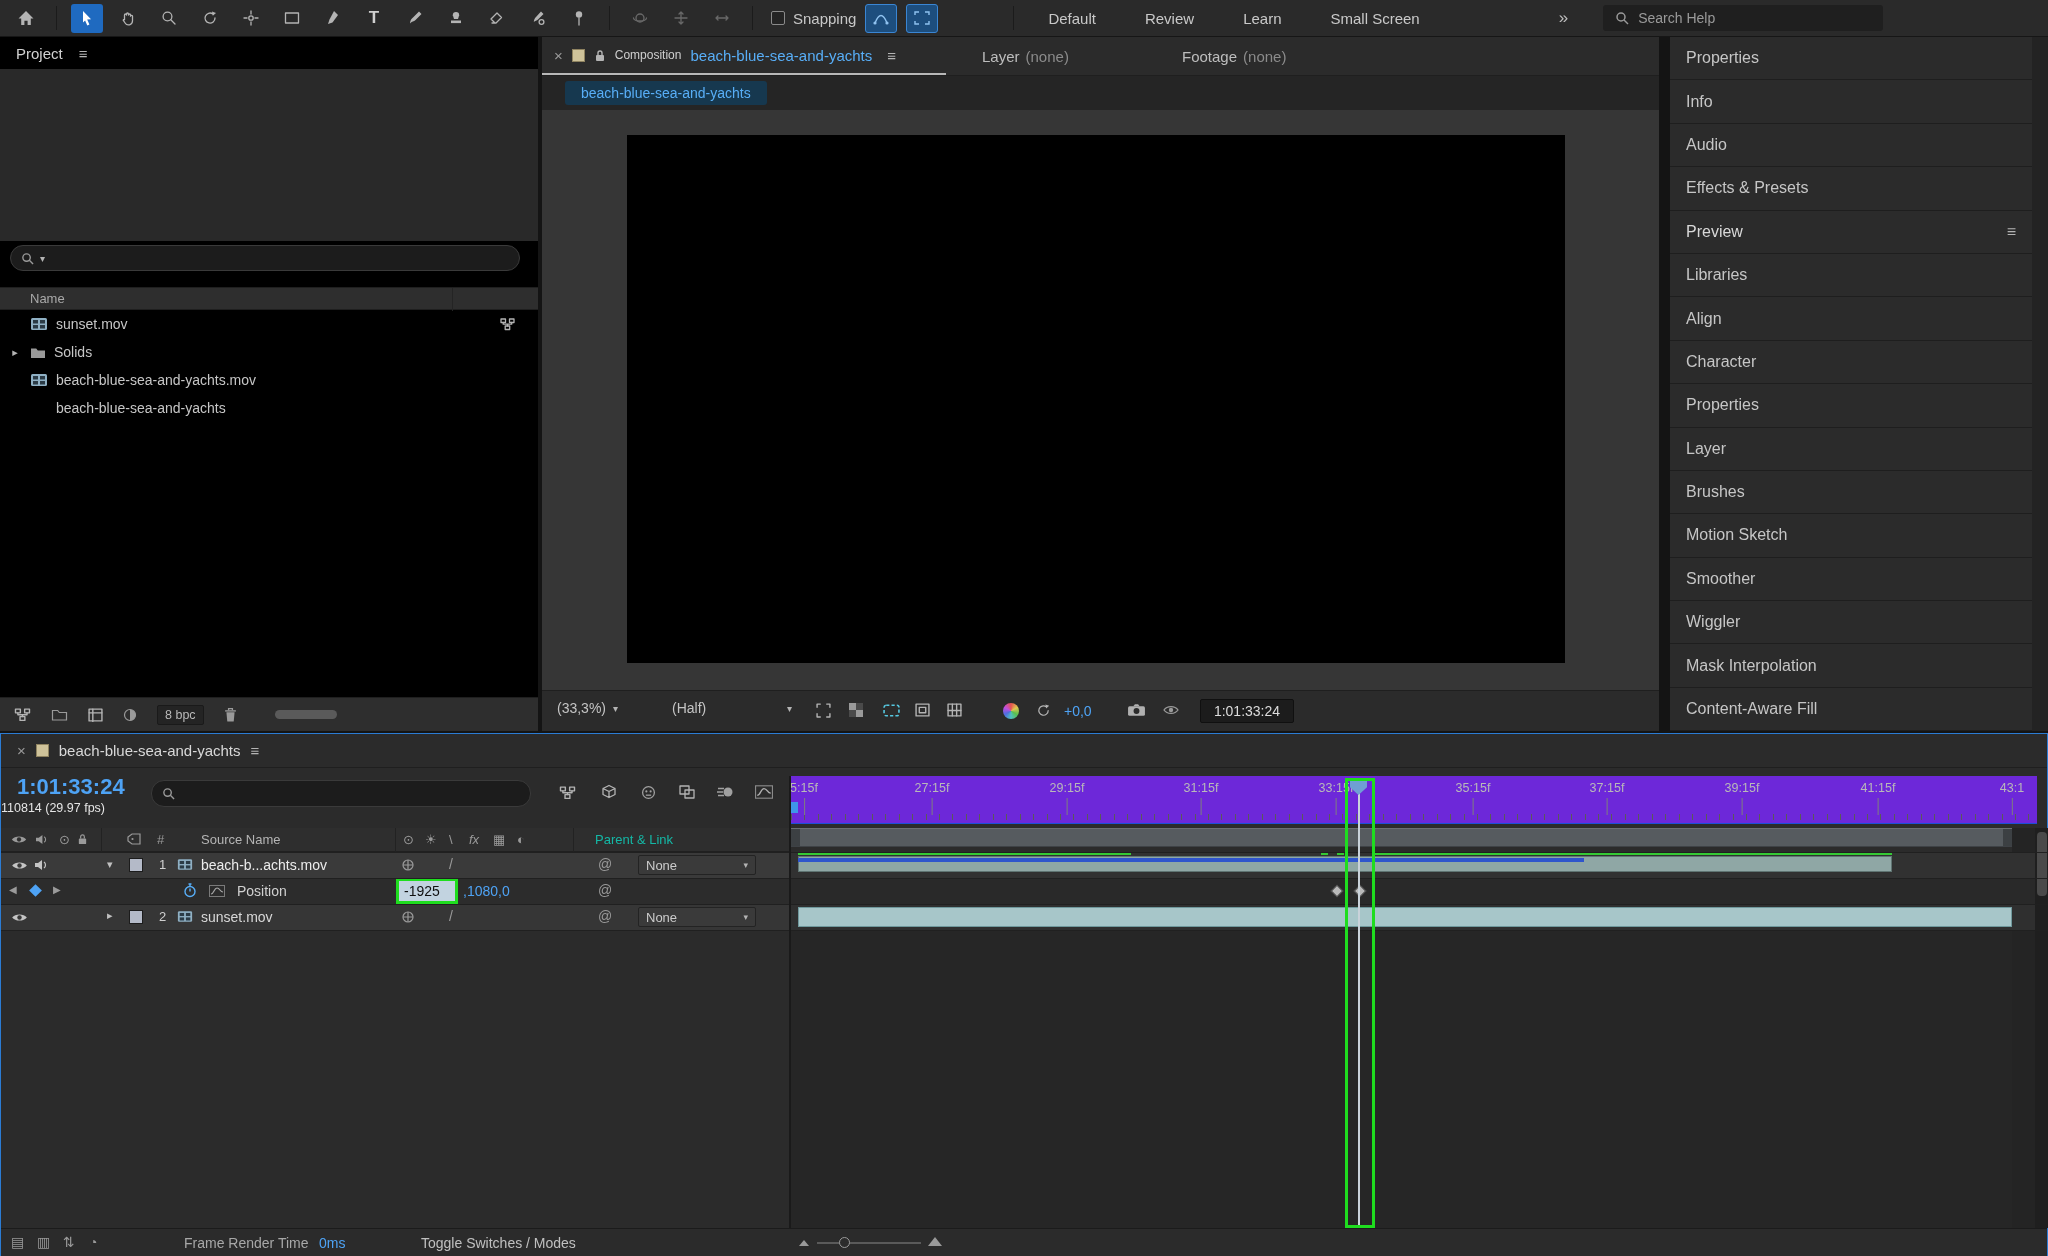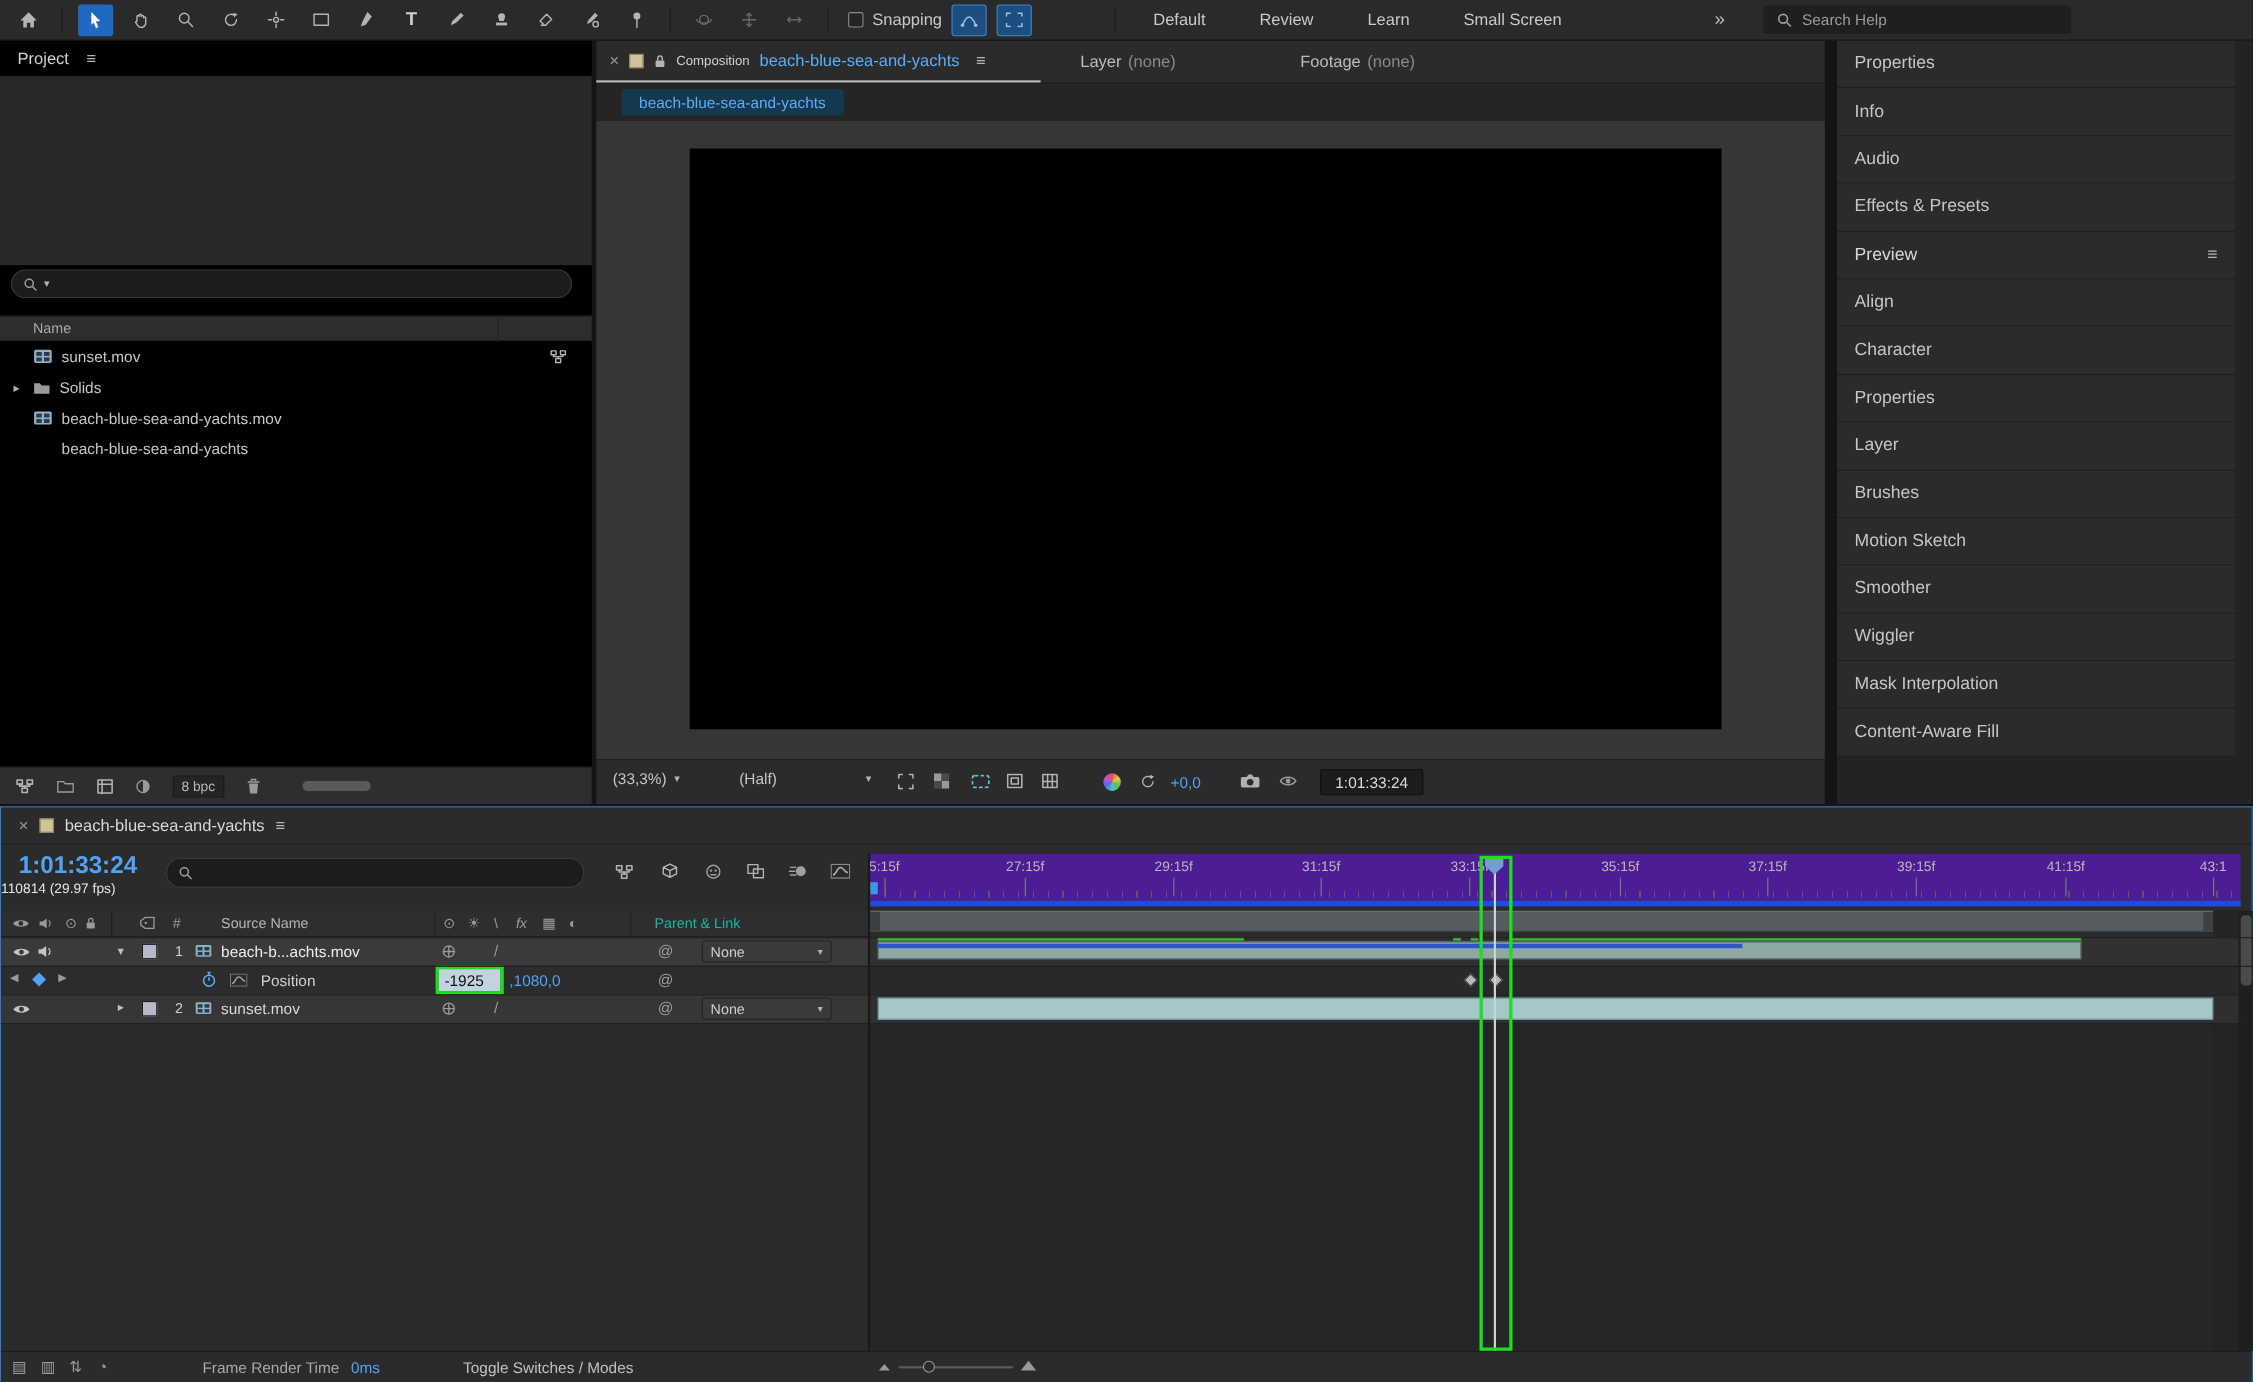--- a/index.html
+++ b/index.html
@@ -378,20 +378,23 @@
       <span>Audio</span>
     </div>
   <div class="ritem">
       <span>Effects &amp; Presets</span>
     </div>
   <div class="ritem" style="color:#d8d8d8">
       <span>Preview</span>
       <span class="icon" style="margin-left:auto">≡</span>
     </div>
   <div class="ritem">
+      <span>Libraries</span>
+    </div>
+  <div class="ritem">
       <span>Align</span>
     </div>
   <div class="ritem">
       <span>Character</span>
     </div>
   <div class="ritem">
       <span>Properties</span>
     </div>
   <div class="ritem">
       <span>Layer</span>
@@ -468,21 +471,21 @@
         <path d="M1 3.5 H7 M0 7 H6 M1 10.5 H7" stroke="#a0a0a0" stroke-width="1.3"></path>
       </svg>
     </span>
   <span class="icon abs" style="left:754px;top:51px">
       <svg width="18" height="14" viewBox="0 0 16 12">
         <rect x="0.5" y="0.5" width="15" height="11" fill="none" stroke="#8a8a8a"></rect>
         <path d="M2 9 C5 9 5 3 8 3 C11 3 11 7 14 7" stroke="#b0b0b0" fill="none" stroke-width="1.3"></path>
       </svg>
     </span>
 
-  <div class="abs" style="left:790px;top:42px;width:1246px;height:48px;background:#4c1d95;overflow:hidden;border-bottom:5px solid #1d4ed8">
+  <div class="abs" style="left:790px;top:42px;width:1246px;height:48px;background:#6d28d9;overflow:hidden;border-bottom:1px solid #1d4ed8">
     <span class="abs" style="left:0;top:26px;width:7px;height:11px;background:#3f96e8"></span>
     <div class="abs" style="left:0;right:0;bottom:3px;height:6px;background:repeating-linear-gradient(90deg,#5a5a5a 0 1px,transparent 1px 13.45px)"></div>
     <span class="tick" style="left:13px"><span>5:15f</span><i></i></span>
     <span class="tick" style="left:141px"><span>27:15f</span><i></i></span>
     <span class="tick" style="left:276px"><span>29:15f</span><i></i></span>
     <span class="tick" style="left:410px"><span>31:15f</span><i></i></span>
     <span class="tick" style="left:545px"><span>33:15f</span><i></i></span>
     <span class="tick" style="left:682px"><span>35:15f</span><i></i></span>
     <span class="tick" style="left:816px"><span>37:15f</span><i></i></span>
     <span class="tick" style="left:951px"><span>39:15f</span><i></i></span>

